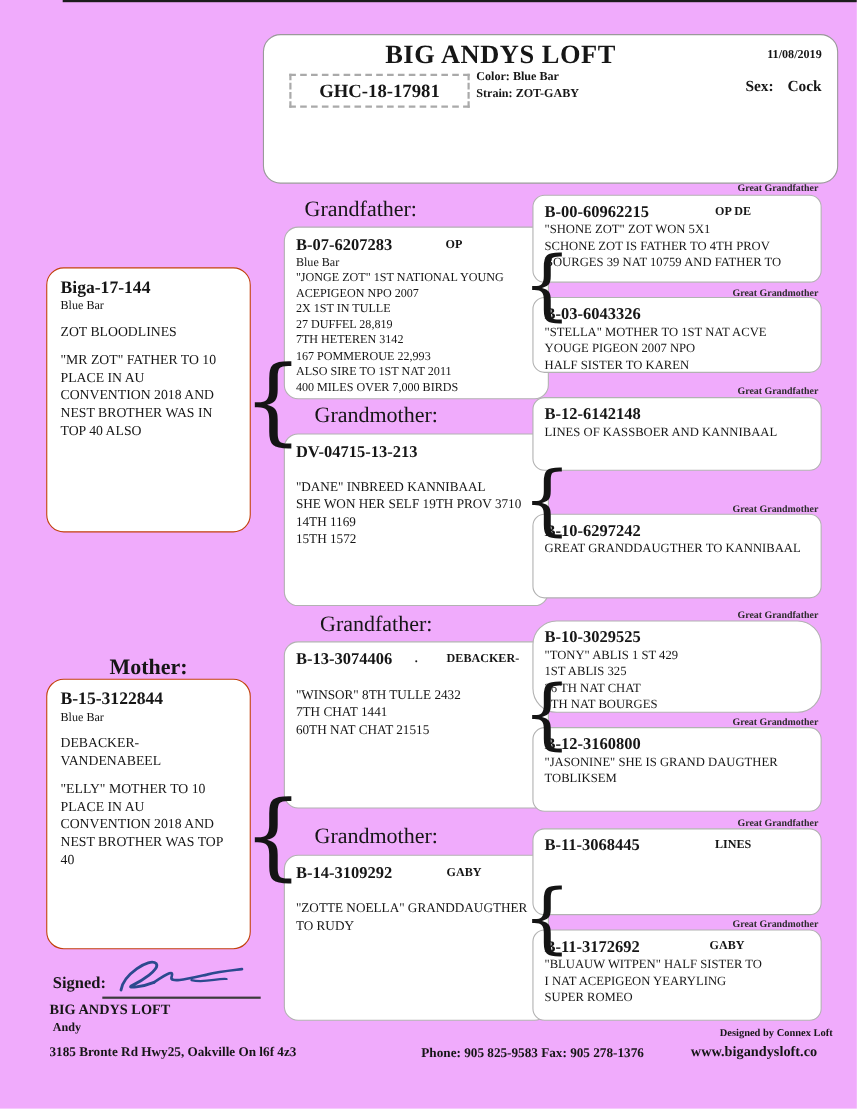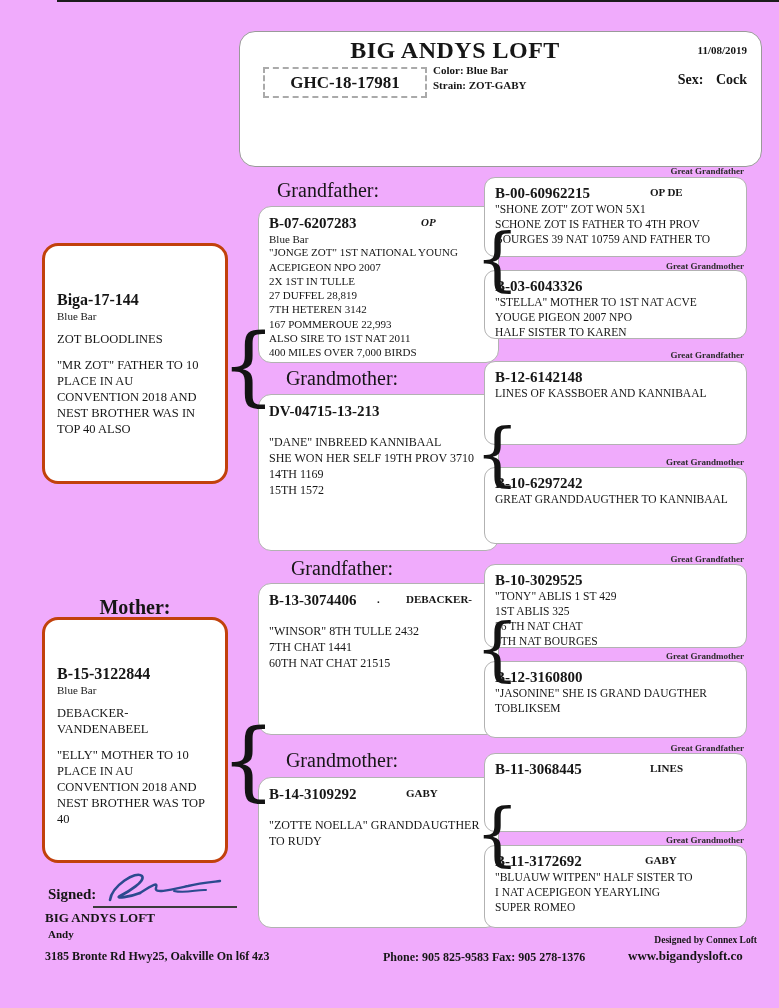--- a/index.html
+++ b/index.html
@@ -20,31 +20,31 @@
     font-size:17px;font-weight:bold;}
   .hdr-meta{position:absolute;left:193px;top:31px;font-size:11px;font-weight:bold;line-height:1.35;}
   .hdr-sex{position:absolute;right:14px;top:40px;font-size:14px;font-weight:bold;}
   .hdr-sex .val{margin-left:9px;}
 
   
   .heading{position:absolute;font-size:20px;text-align:center;}
   .heading.bold{font-weight:bold;}
 
   
-  .pbox{position:absolute;border:3px solid #c2410c;border-radius:16px;background:#fff;
+  .pbox{position:absolute;border:1px solid #c2410c;border-radius:16px;background:#fff;
     padding:9px 12px;box-sizing:border-box;}
   .mid-box{position:absolute;left:258px;width:241px;border:1px solid #b2b2b2;
     border-radius:13px;background:#fff;padding:7px 10px;box-sizing:border-box;}
   .gg-box{position:absolute;left:484px;width:263px;border:1px solid #b2b2b2;
     border-radius:11px;background:#fff;padding:6px 10px;box-sizing:border-box;}
   .gg-label{position:absolute;left:484px;width:260px;text-align:right;
     font-size:9px;font-weight:bold;color:#2c2c2c;}
 
   .box-head{position:relative;}
-  .bird-id{font-weight:bold;font-size:16px;line-height:1.15;margin-top:36px;}
+  .bird-id{font-weight:bold;font-size:16px;line-height:1.15;}
   .mid-box .bird-id,.gg-box .bird-id{font-size:15px;}
   .tag{position:absolute;top:2px;font-weight:bold;font-size:11px;}
   .dot{position:absolute;top:2px;font-weight:bold;font-size:11px;}
   .sub{font-size:11px;margin-top:1px;}
 
   .pbox .lines .line{font-size:12.5px;line-height:1.27;margin-top:10px;}
   .mid-box .lines .line{font-size:11px;line-height:1.3;}
   .mid-box .lines.lg .line{font-size:12px;line-height:1.32;}
   .mid-box .lines.gapped{margin-top:15px;}
   .gg-box .lines .line{font-size:11.5px;line-height:1.3;}
@@ -115,21 +115,21 @@
     <div class="sub">Blue Bar</div>
     <div class="lines">
         <div class="line">DEBACKER-VANDENABEEL</div>
         <div class="line">"ELLY" MOTHER TO 10 PLACE IN AU CONVENTION 2018 AND NEST BROTHER WAS TOP 40</div>
       </div>
   </div>
 
   <div class="mid-box" style="top:206px;height:157px;">
     <div class="box-head">
       <span class="bird-id">B-07-6207283</span>
-      <span class="tag" style="left:152px;font-style:italic;">OP</span>
+      <span class="tag" style="left:136px;">OP</span>
     </div>
     <div class="sub">Blue Bar</div>
     <div class="lines">
         <div class="line">"JONGE ZOT" 1ST NATIONAL YOUNG</div>
         <div class="line">ACEPIGEON NPO 2007</div>
         <div class="line">2X 1ST IN TULLE</div>
         <div class="line">27 DUFFEL 28,819</div>
         <div class="line">7TH HETEREN 3142</div>
         <div class="line">167 POMMEROUE 22,993</div>
         <div class="line">ALSO SIRE TO 1ST NAT 2011</div>
@@ -192,41 +192,41 @@
       <span class="bird-id">B-03-6043326</span>
     </div>
     <div class="lines">
         <div class="line">"STELLA" MOTHER TO 1ST NAT ACVE</div>
         <div class="line">YOUGE PIGEON 2007 NPO</div>
         <div class="line">HALF SISTER TO KAREN</div>
       </div>
   </div>
 
   <div class="gg-label" style="top:350px;">Great Grandfather</div>
-  <div class="gg-box" style="top:361px;height:84px;">
+  <div class="gg-box" style="top:361px;height:67px;">
     <div class="box-head">
       <span class="bird-id">B-12-6142148</span>
     </div>
     <div class="lines">
         <div class="line">LINES OF KASSBOER AND KANNIBAAL</div>
       </div>
   </div>
 
   <div class="gg-label" style="top:457px;">Great Grandmother</div>
   <div class="gg-box" style="top:467px;height:77px;">
     <div class="box-head">
       <span class="bird-id">B-10-6297242</span>
     </div>
     <div class="lines">
         <div class="line">GREAT GRANDDAUGTHER TO KANNIBAAL</div>
       </div>
   </div>
 
   <div class="gg-label" style="top:554px;">Great Grandfather</div>
-  <div class="gg-box" style="top:564px;height:84px;">
+  <div class="gg-box" style="top:564px;height:84px;border-radius:22px;">
     <div class="box-head">
       <span class="bird-id">B-10-3029525</span>
     </div>
     <div class="lines">
         <div class="line">"TONY" ABLIS 1 ST 429</div>
         <div class="line">1ST ABLIS 325</div>
         <div class="line">26 TH NAT CHAT</div>
         <div class="line">5TH NAT BOURGES</div>
       </div>
   </div>

